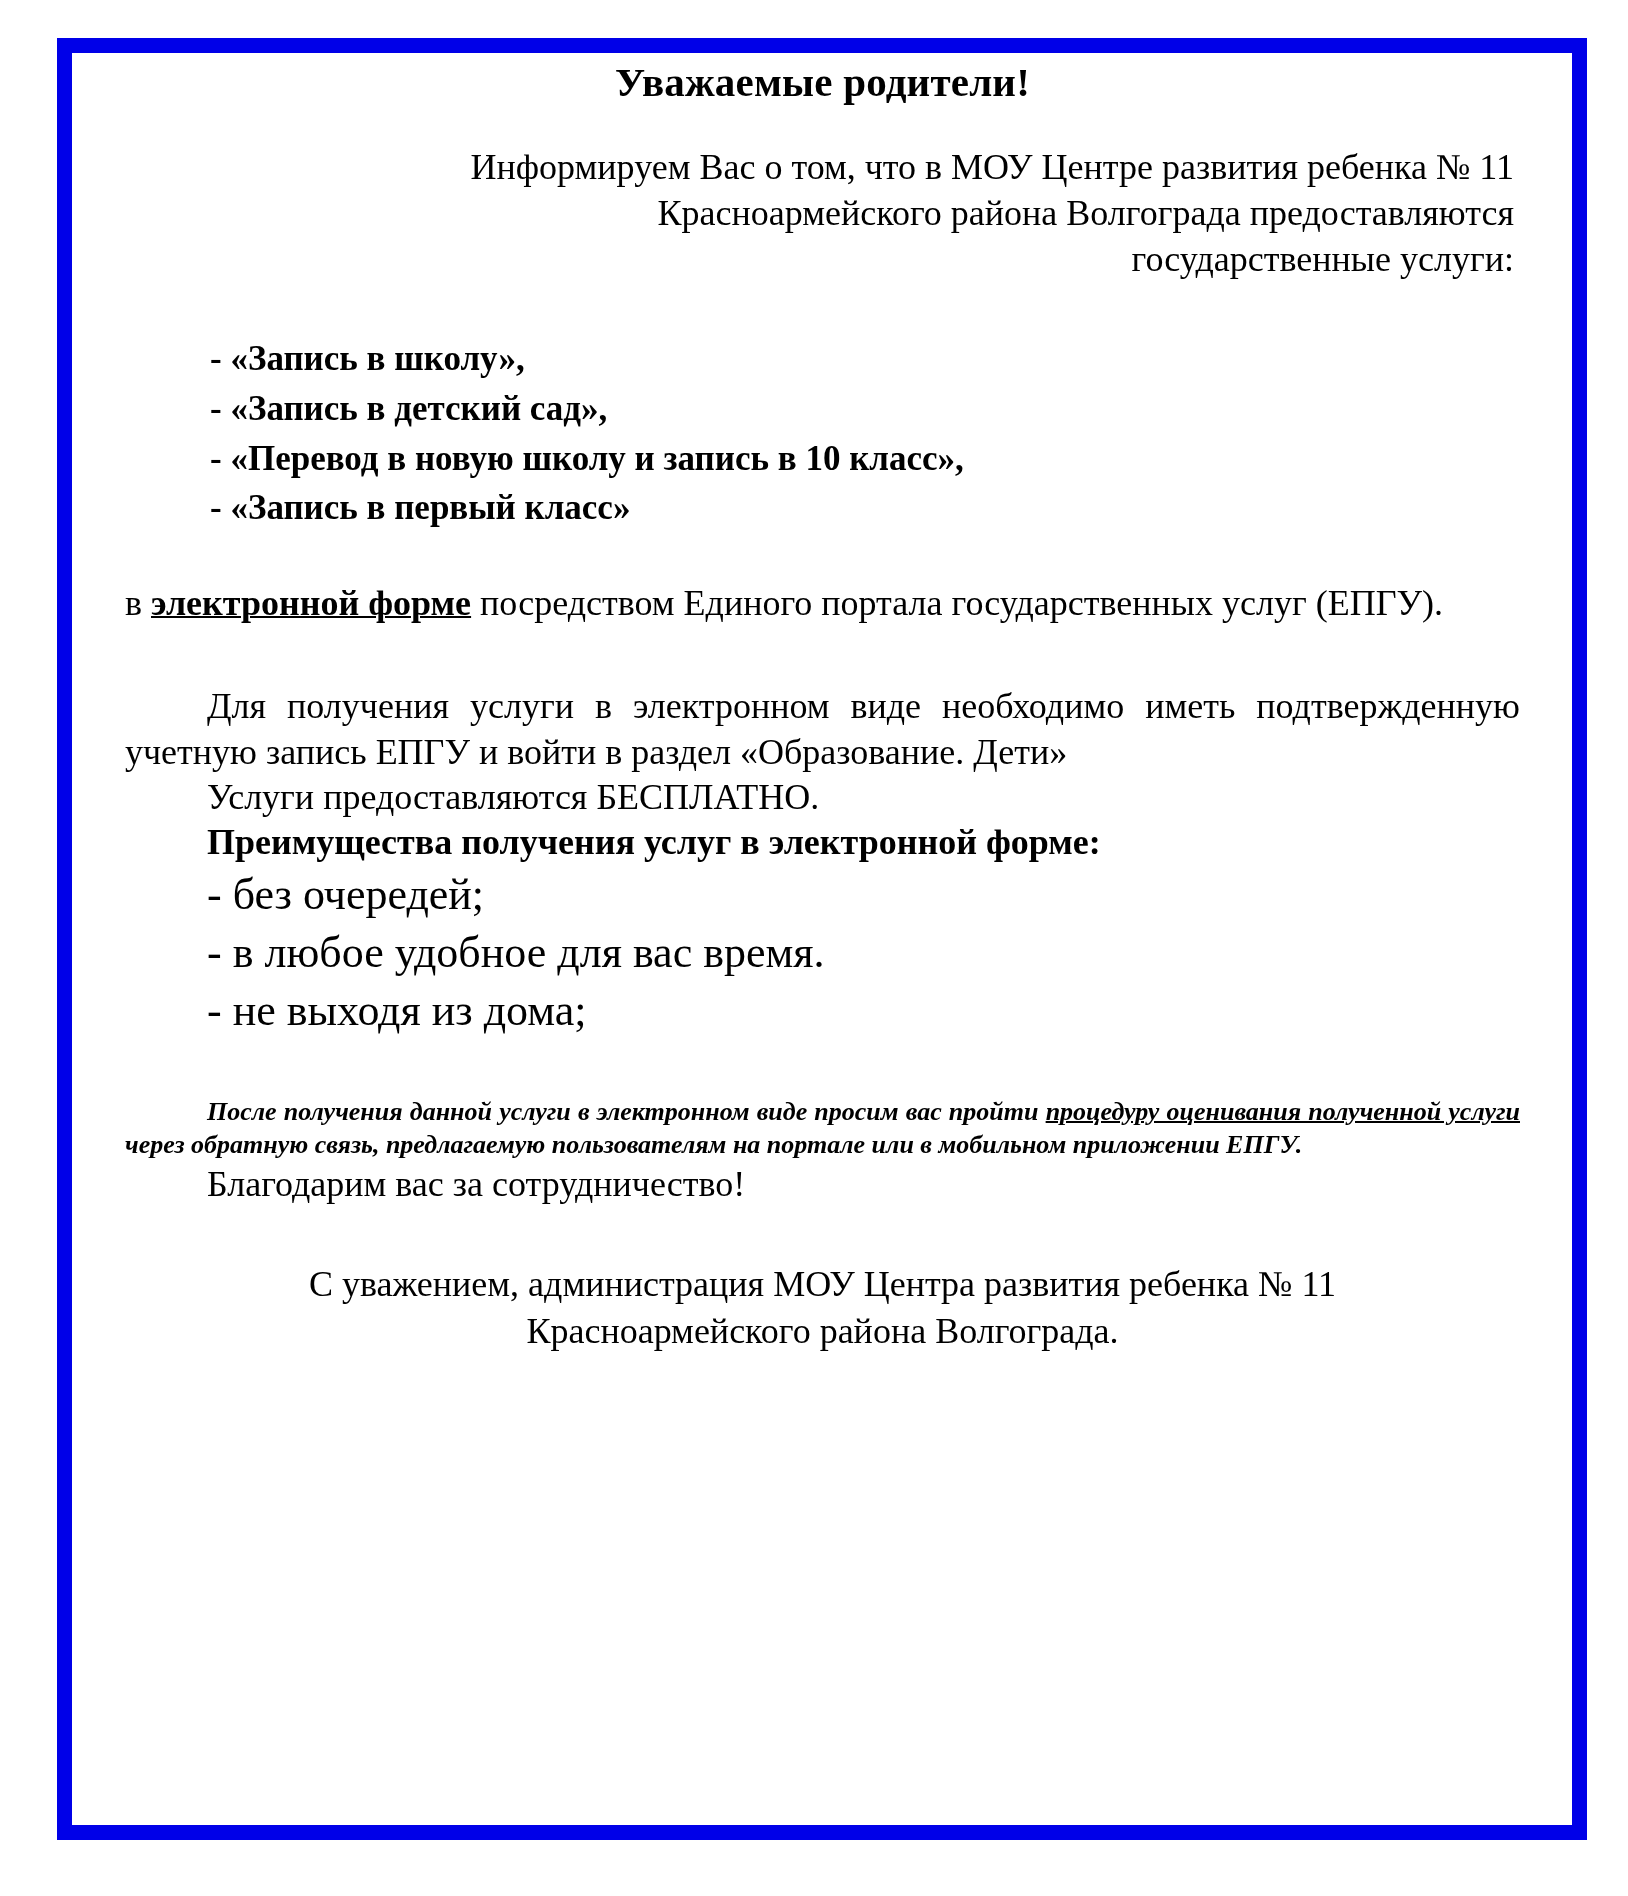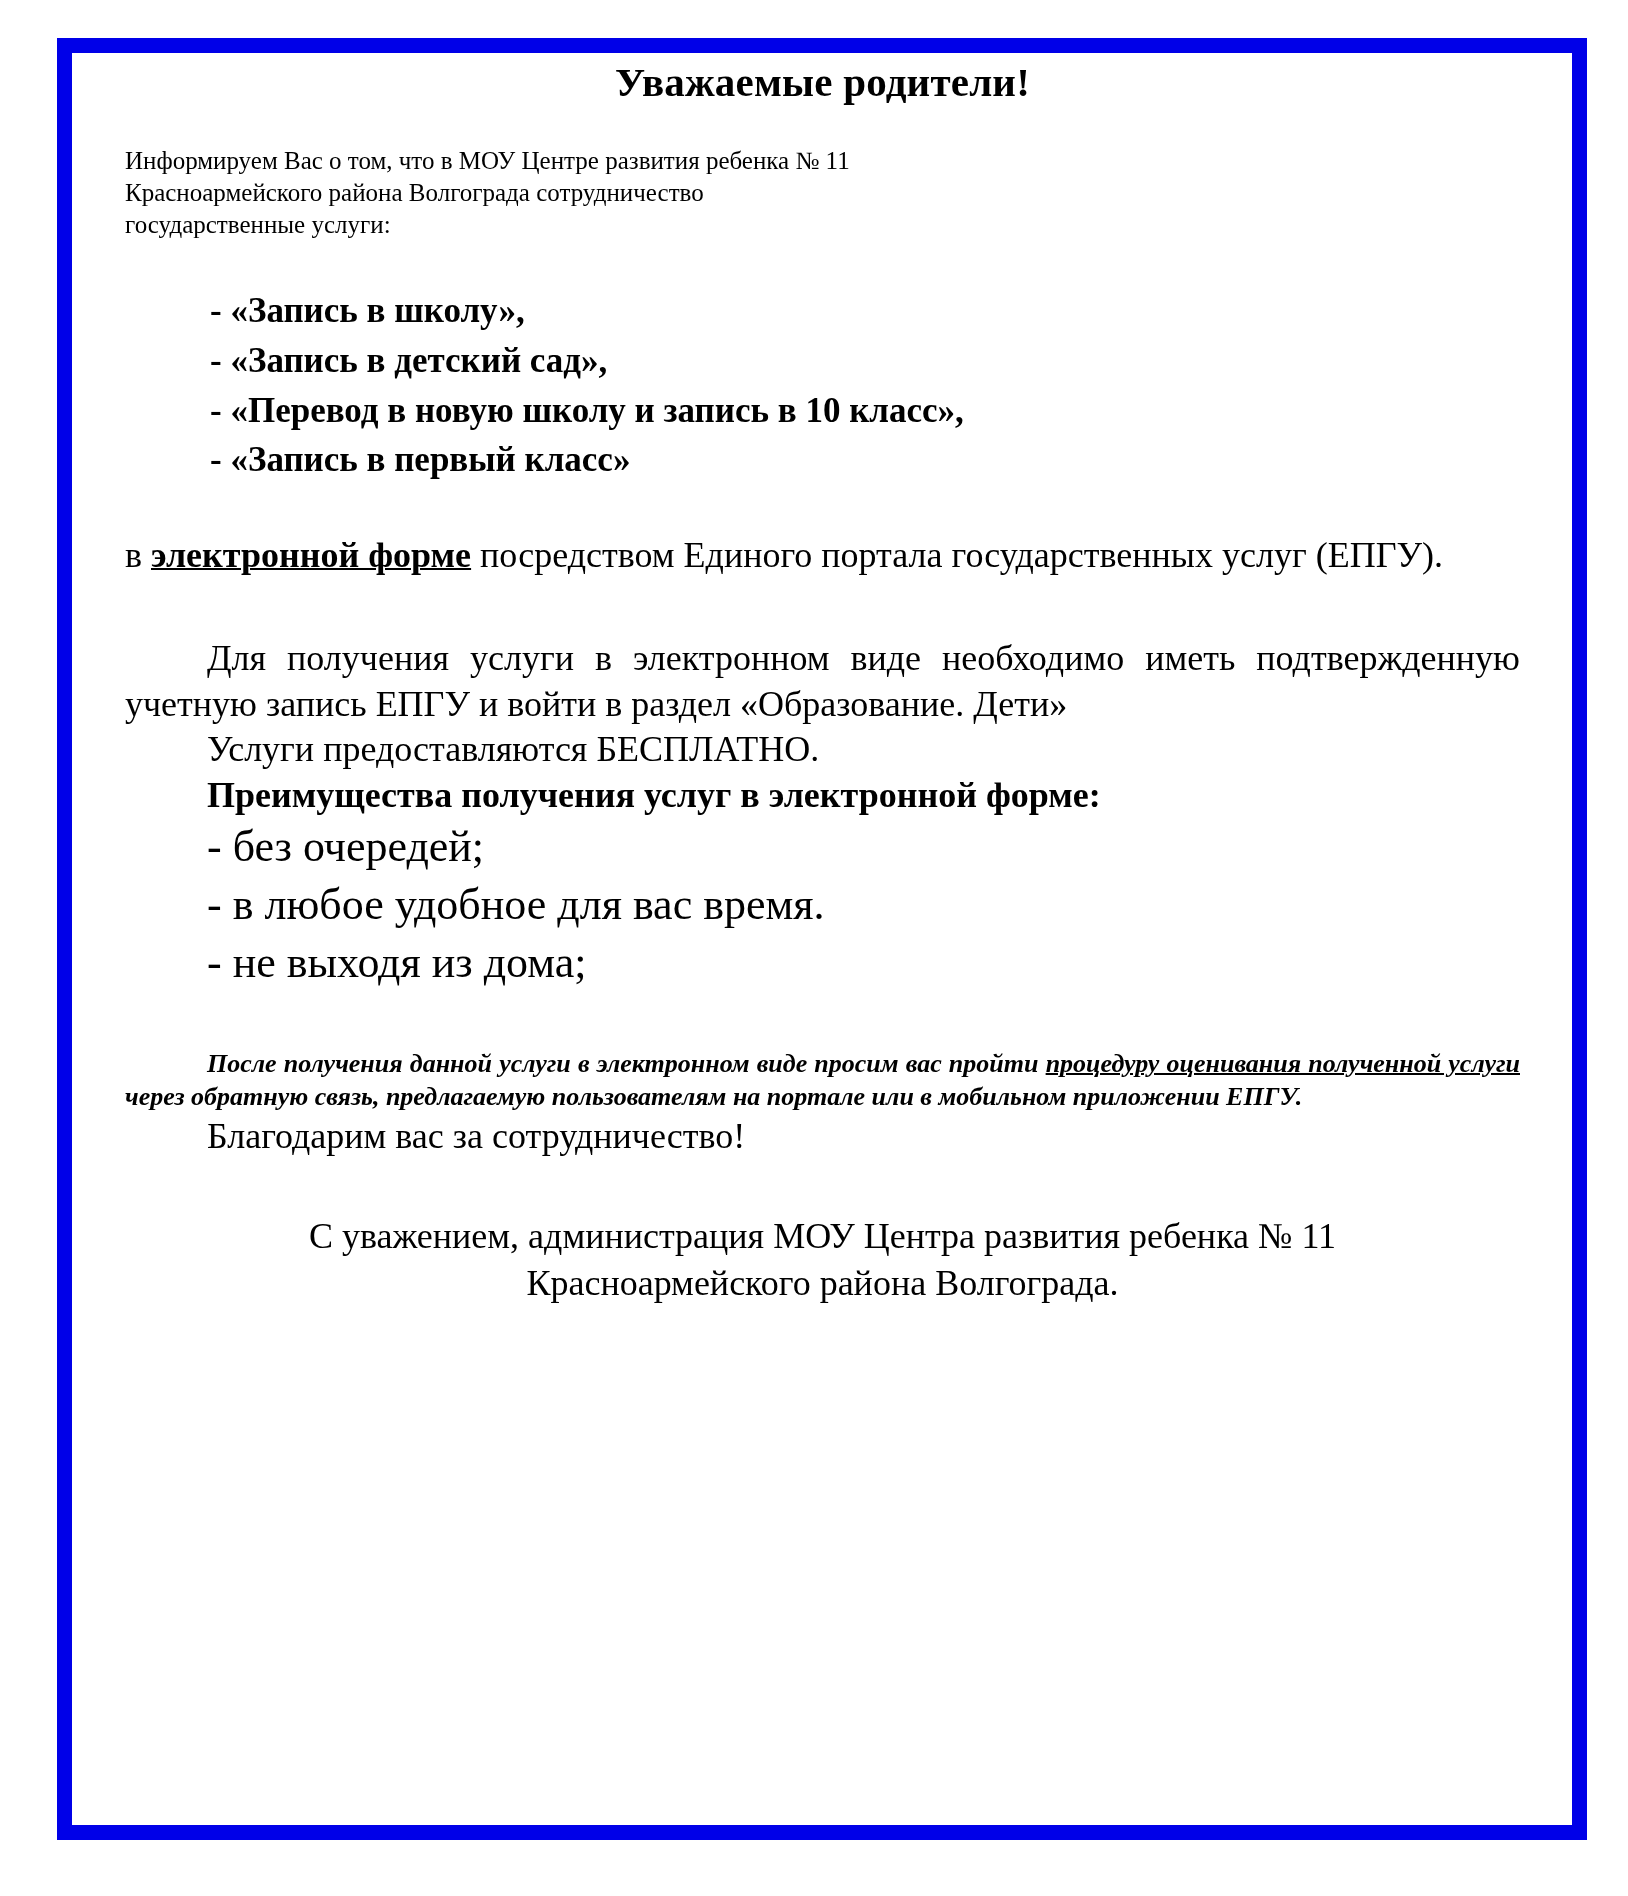--- a/index.html
+++ b/index.html
@@ -48,24 +48,24 @@
     text-align: center;
     font-weight: bold;
     font-size: 41px;
     line-height: 1.1;
     letter-spacing: 0.2px;
     margin: 0 0 14px 0;
     font-family: "Liberation Serif", "DejaVu Serif", serif;
   }
 
   .intro {
-    text-align: left;
-    font-size: 25px;
+    text-align: right;
+    font-size: 36px;
     line-height: 1.27;
-    margin: 0;
+    margin: 6px;
     padding-top: 26px;
   }
 
   .bullets {
     margin: 0;
     padding: 0;
     list-style: none;
     padding-top: 46px;
   }
   .bullets li {
@@ -154,21 +154,21 @@
 <div id="page">
 
   <div id="blue-frame" style="border-color: rgb(0, 0, 232);"></div>
 
   <div id="content">
 
     <h1 class="doc-title">Уважаемые родители!</h1>
 
     <div class="intro">
       <div>Информируем Вас о том, что в МОУ Центре развития ребенка № 11</div>
-      <div>Красноармейского района Волгограда сотрудничество</div>
+      <div>Красноармейского района Волгограда предоставляются</div>
       <div>государственные услуги:</div>
     </div>
 
     <ul class="bullets">
       <li>- «Запись в школу»,</li>
       <li>- «Запись в детский сад»,</li>
       <li>- «Перевод в новую школу и запись в 10 класс»,</li>
       <li>- «Запись в первый класс»</li>
     </ul>
 

